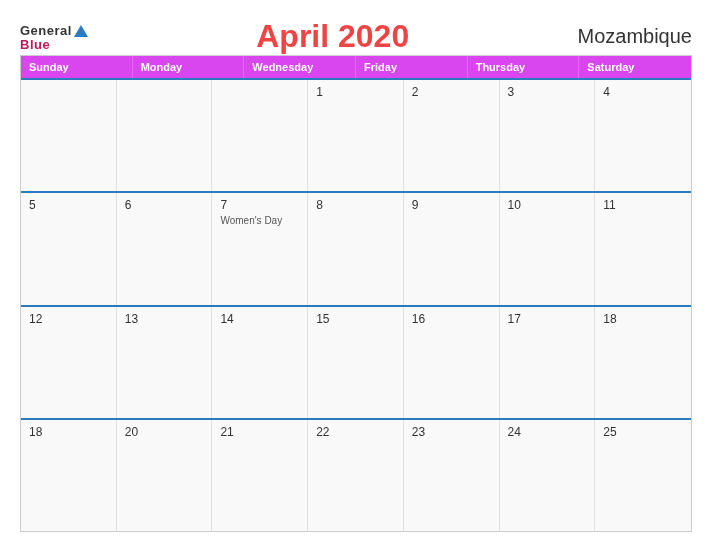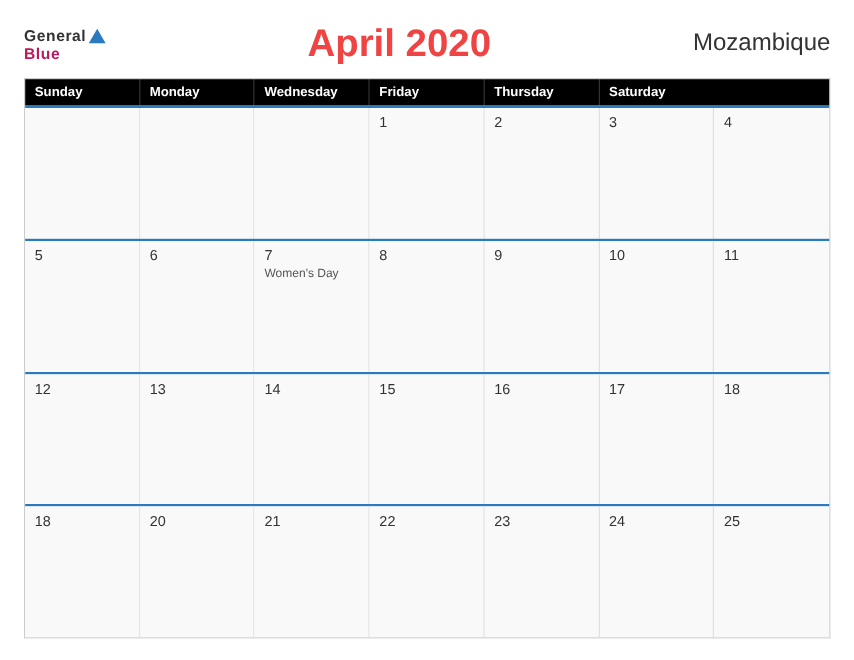--- a/index.html
+++ b/index.html
@@ -14,21 +14,20 @@
       width: 712px;
       height: 550px;
       padding: 18px 20px 18px 20px;
       display: flex;
       flex-direction: column;
     }
     .header {
       display: flex;
       align-items: center;
       justify-content: space-between;
-      margin-bottom: 10px;
     }
     .logo {
       display: flex;
       flex-direction: column;
       align-items: flex-start;
       line-height: 1;
     }
     .logo-general {
       font-size: 13px;
       font-weight: bold;
@@ -65,22 +64,22 @@
       min-width: 100px;
     }
     .calendar {
       flex: 1;
       display: flex;
       flex-direction: column;
       border: 1px solid #ccc;
     }
     .cal-header {
       display: grid;
-      grid-template-columns: repeat(7, 1fr);
-      background-color: #000000;
+      grid-template-columns: repeat(6, 1fr);
+      background-color: #d946ef;
     }
     .cal-header-cell {
       color: #fff;
       font-size: 11px;
       font-weight: bold;
       text-align: left;
       padding: 5px 8px;
       border-right: 1px solid rgba(255,255,255,0.2);
     }
     .cal-header-cell:last-child { border-right: none; }

